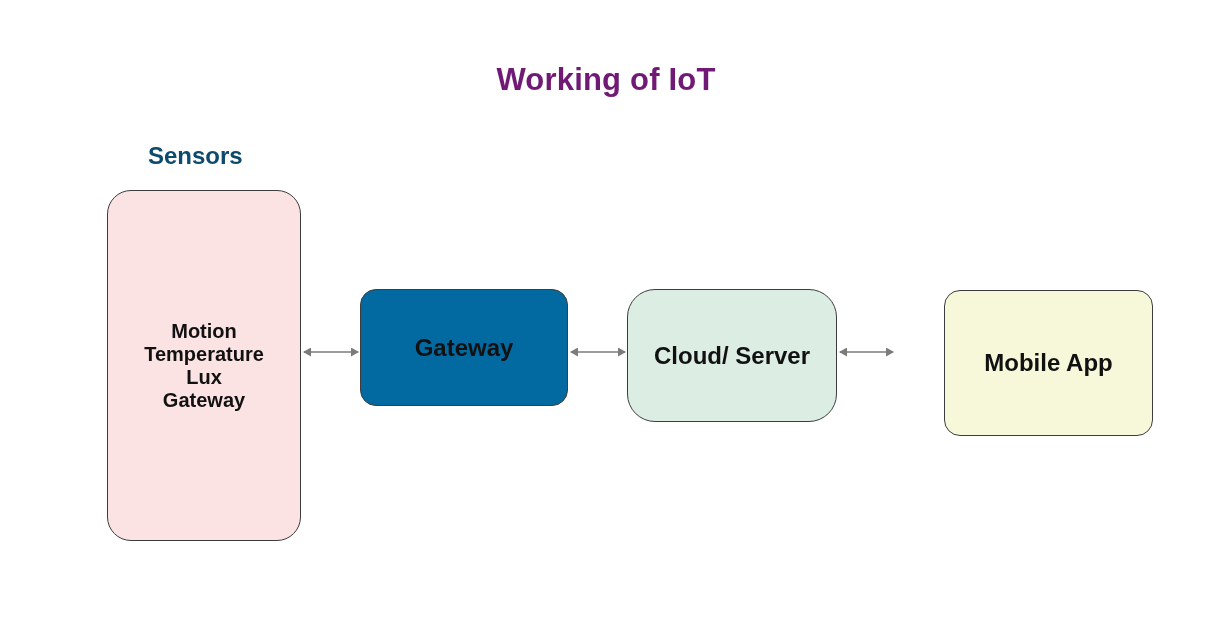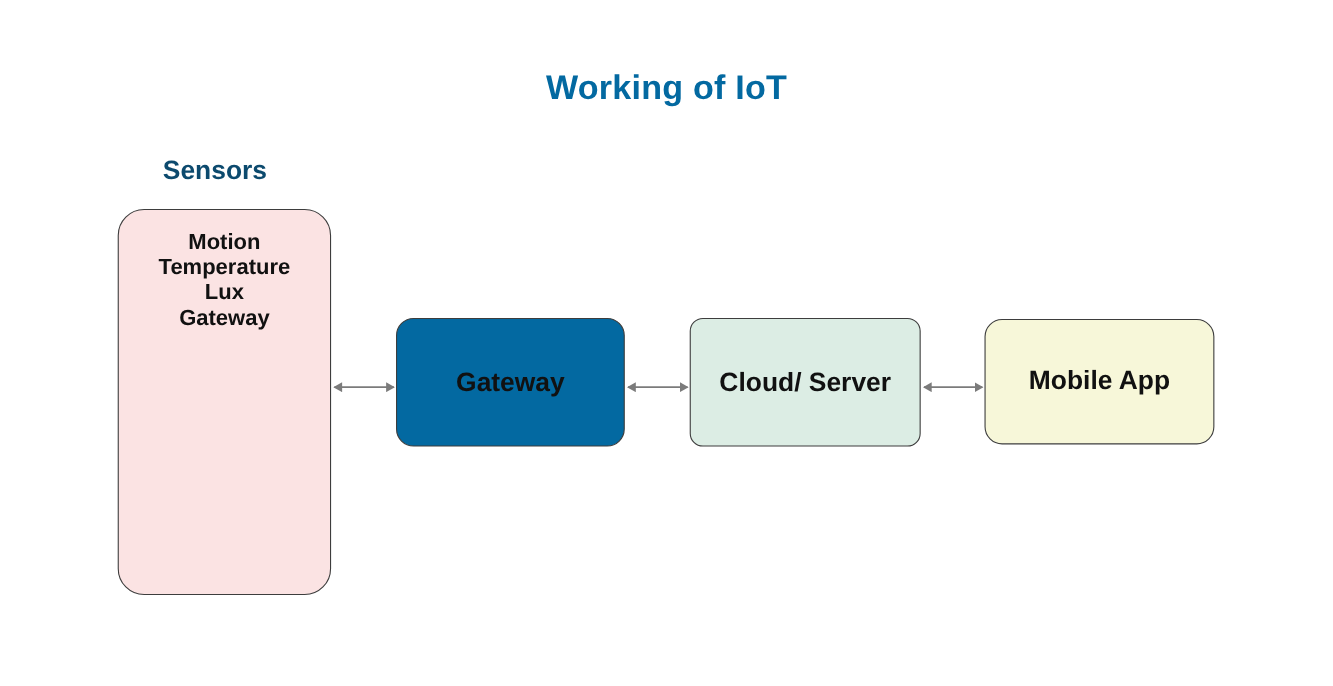--- a/index.html
+++ b/index.html
@@ -15,21 +15,21 @@
     overflow: hidden;
   }
   .diagram-title {
     position: absolute;
     top: 62px;
     left: 0;
     width: 1212px;
     text-align: center;
     font-size: 31px;
     font-weight: 700;
-    color: #0369a1;
+    color: #701a75;
     letter-spacing: 0.2px;
   }
   .sensors-label {
     position: absolute;
     top: 142px;
     left: 148px;
     font-size: 24px;
     font-weight: 700;
     color: #0c4a6e;
   }
@@ -43,21 +43,21 @@
     font-weight: 700;
   }
   .sensors-box {
     left: 107px;
     top: 190px;
     width: 194px;
     height: 351px;
     border-radius: 24px;
     background: #fbe3e3;
     flex-direction: column;
-    justify-content: flex-start;
+    justify-content: center;
     padding: 18px 8px;
   }
   .sensor-item {
     font-size: 20px;
     font-weight: 700;
     text-align: center;
     color: #111111;
   }
   .gateway-box {
     left: 360px;
@@ -65,30 +65,30 @@
     width: 208px;
     height: 117px;
     border-radius: 16px;
     background: #0369a1;
     font-size: 24px;
   }
   .cloud-box {
     left: 627px;
     top: 289px;
     width: 210px;
-    height: 117px;
-    border-radius: 12px;
+    height: 133px;
+    border-radius: 28px;
     background: #dcede4;
     font-size: 24px;
   }
   .mobile-box {
-    left: 895px;
+    left: 944px;
     top: 290px;
     width: 209px;
-    height: 114px;
+    height: 146px;
     border-radius: 16px;
     background: #f7f7d9;
     font-size: 24px;
   }
   .arrow-layer {
     position: absolute;
     left: 0;
     top: 0;
     width: 1212px;
     height: 624px;

